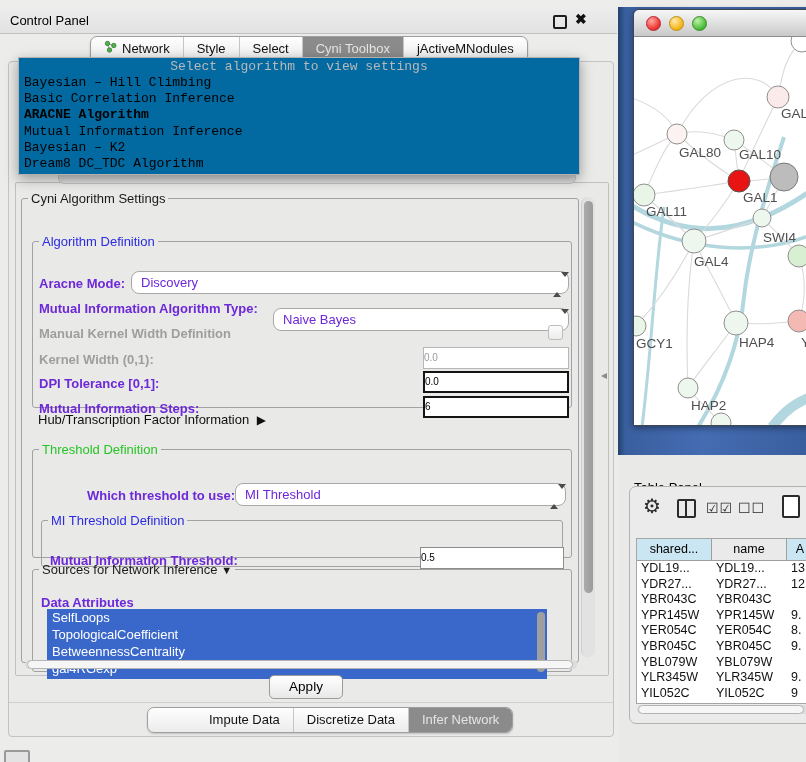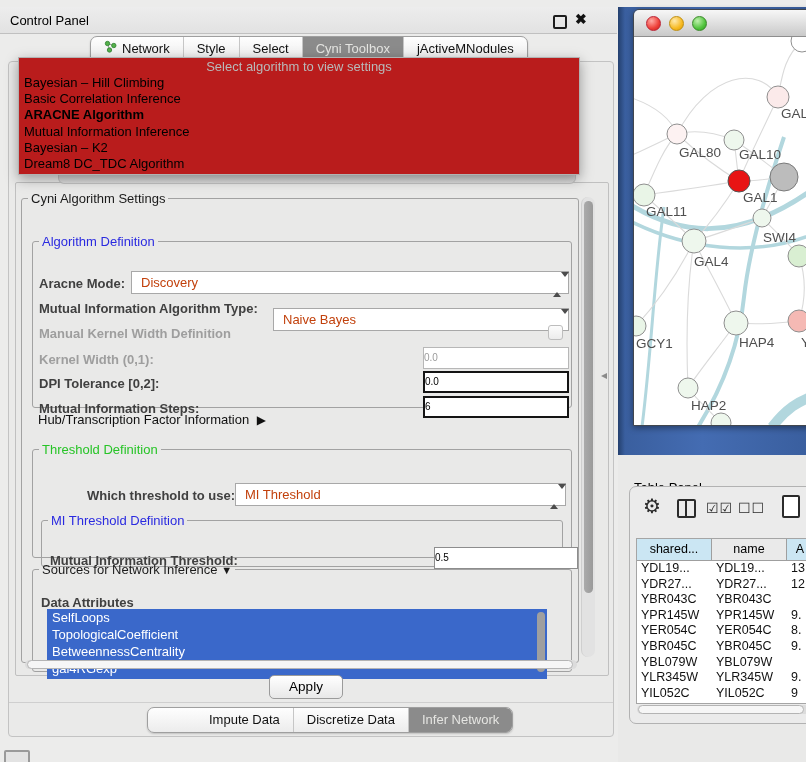--- a/index.html
+++ b/index.html
@@ -15,53 +15,53 @@
   .close-ic{left:575px;top:4px;font-size:14px;font-weight:bold;color:#111;}
 
   
   .tabbar{display:flex;height:24px;border:1px solid #9f9f9f;border-radius:7px 7px 7px 7px;
           overflow:hidden;background:linear-gradient(#fefefe,#ececec);box-shadow:0 1px 2px rgba(0,0,0,.18);}
   .tab{padding:0 13px;font-size:13px;line-height:24px;color:#111;display:flex;align-items:center;gap:5px;white-space:nowrap;}
   .tab + .tab{border-left:1px solid #c6c6c6;}
   .tab.sel{background:#8b8b8b;color:#e5e5e2;}
 
   
-  .popup{left:18px;top:57px;width:560px;height:116px;background:#b91c1c;border:1px solid #b2b2b2;
-         box-shadow:0 4px 12px rgba(0,0,0,.35);z-index:40;}
+  .popup{left:18px;top:57px;width:560px;height:116px;background:#0369a1;border:1px solid #b2b2b2;
+         box-shadow:0 4px 12px rgba(0,0,0,.35);z-index:40;font-family:Liberation Mono, monospace;}
   .popup .ph{height:17px;text-align:center;color:#b9b9b9;font-size:13px;line-height:17px;}
   .popup .opt{font-size:13px;line-height:16.2px;padding-left:5px;color:#000;white-space:nowrap;}
   .popup .opt.hl{font-weight:bold;}
   .ghostbar{left:58px;top:173px;width:516px;height:10px;background:linear-gradient(#cecece,#dedede);
             border:1px solid #c2c2c2;border-top:none;border-radius:0 0 6px 6px;z-index:5;}
 
   .content-panel{left:8px;top:61px;width:604px;height:674px;background:#eaeae9;
                  border:1px solid #c3c3c3;border-radius:4px;}
   .scrollpane{left:6px;top:120px;width:592px;height:492px;border:1px solid #c0c0c0;
               border-radius:2px;background:#e9e9e8;}
 
   fieldset{position:absolute;border:1px solid #a2a2a2;border-radius:3px;margin:0;padding:0;background:transparent;}
   legend{margin-left:6px;padding:0 3px;font-size:13px;color:#1a1a1a;white-space:nowrap;}
   legend.blue{color:#2a2ae0;}
   legend.green{color:#27c427;}
 
-  .flabel{position:absolute;font-size:13px;font-weight:bold;color:#404040;white-space:nowrap;}
+  .flabel{position:absolute;font-size:13px;font-weight:bold;color:#6d28d9;white-space:nowrap;}
   .flabel.dis{color:#9e9e9e;}
   .plain{position:absolute;font-size:13px;color:#101010;white-space:nowrap;}
 
-  .combo{position:absolute;background:#fff;border:1px solid #a8a8a8;border-radius:0;height:21px;
-         font-size:13px;line-height:21px;padding-left:9px;color:#c2410c;box-shadow:inset 0 1px 0 #fff;}
+  .combo{position:absolute;background:#fff;border:1px solid #a8a8a8;border-radius:8px;height:21px;
+         font-size:13px;line-height:21px;padding-left:9px;color:#6d28d9;box-shadow:inset 0 1px 0 #fff;}
   .stepper{position:absolute;right:4px;top:2px;width:11px;}
   .stepper .up{width:0;height:0;border-left:4px solid transparent;border-right:4px solid transparent;
                border-bottom:5px solid #4c4c4c;margin:2px auto 2px;}
   .stepper .dn{width:0;height:0;border-left:4px solid transparent;border-right:4px solid transparent;
                border-top:5px solid #4c4c4c;margin:0 auto;}
 
   .tfield{position:absolute;background:#fff;text-align:left;padding-right:6px;font-size:10px;}
   .tfield.dark{border:2px solid #141414;height:18px;line-height:18px;}
-  .tfield.mid{border:1px solid #8d8d8d;height:20px;line-height:20px;margin-left:14px;}
+  .tfield.mid{border:1px solid #8d8d8d;height:20px;line-height:20px;}
   .tfield.dis{border:1px solid #b7b7b7;color:#9b9b9b;height:20px;line-height:20px;}
 
   .checkbox{position:absolute;width:13px;height:13px;border:1px solid #bdbdbd;border-radius:3px;
             background:linear-gradient(#fcfcfc,#ececec);}
 
   .vtrack{position:absolute;width:13px;background:#e2e2e2;border-left:1px solid #cfcfcf;border-radius:7px;}
   .vthumb{position:absolute;width:9px;background:linear-gradient(90deg,#ababab,#9a9a9a);border-radius:5px;}
   .htrack{position:absolute;height:9px;background:#dcdcdc;border-radius:5px;}
   .hthumb{position:absolute;height:7px;background:#f6f6f6;border:1px solid #b4b4b4;border-radius:5px;}
 
@@ -170,21 +170,21 @@
           <span>Naive Bayes</span>
           <span class="stepper"><span class="up"></span><span class="dn"></span></span>
         </div>
 
         <div class="flabel dis" style="left:6px;top:77px;">Manual Kernel Width Definition</div>
         <div class="checkbox" style="left:515px;top:76px;"></div>
 
         <div class="flabel dis" style="left:6px;top:103px;">Kernel Width (0,1):</div>
         <div class="tfield dis" style="left:390px;top:98px;width:138px;">0.0</div>
 
-        <div class="flabel" style="left:6px;top:127px;">DPI Tolerance [0,2]:</div>
+        <div class="flabel" style="left:6px;top:127px;">DPI Tolerance [0,1]:</div>
         <div class="tfield dark" style="left:390px;top:122px;width:136px;">0.0</div>
 
         <div class="flabel" style="left:6px;top:152px;">Mutual Information Steps:</div>
         <div class="tfield dark" style="left:390px;top:147px;width:136px;">6</div>
       </fieldset>
 
       <div class="plain" style="left:16px;top:206px;">
         <span>Hub/Transcription Factor Information</span>
         <span style="font-size:12px;position:relative;top:0;left:4px;">▶</span>
       </div>

